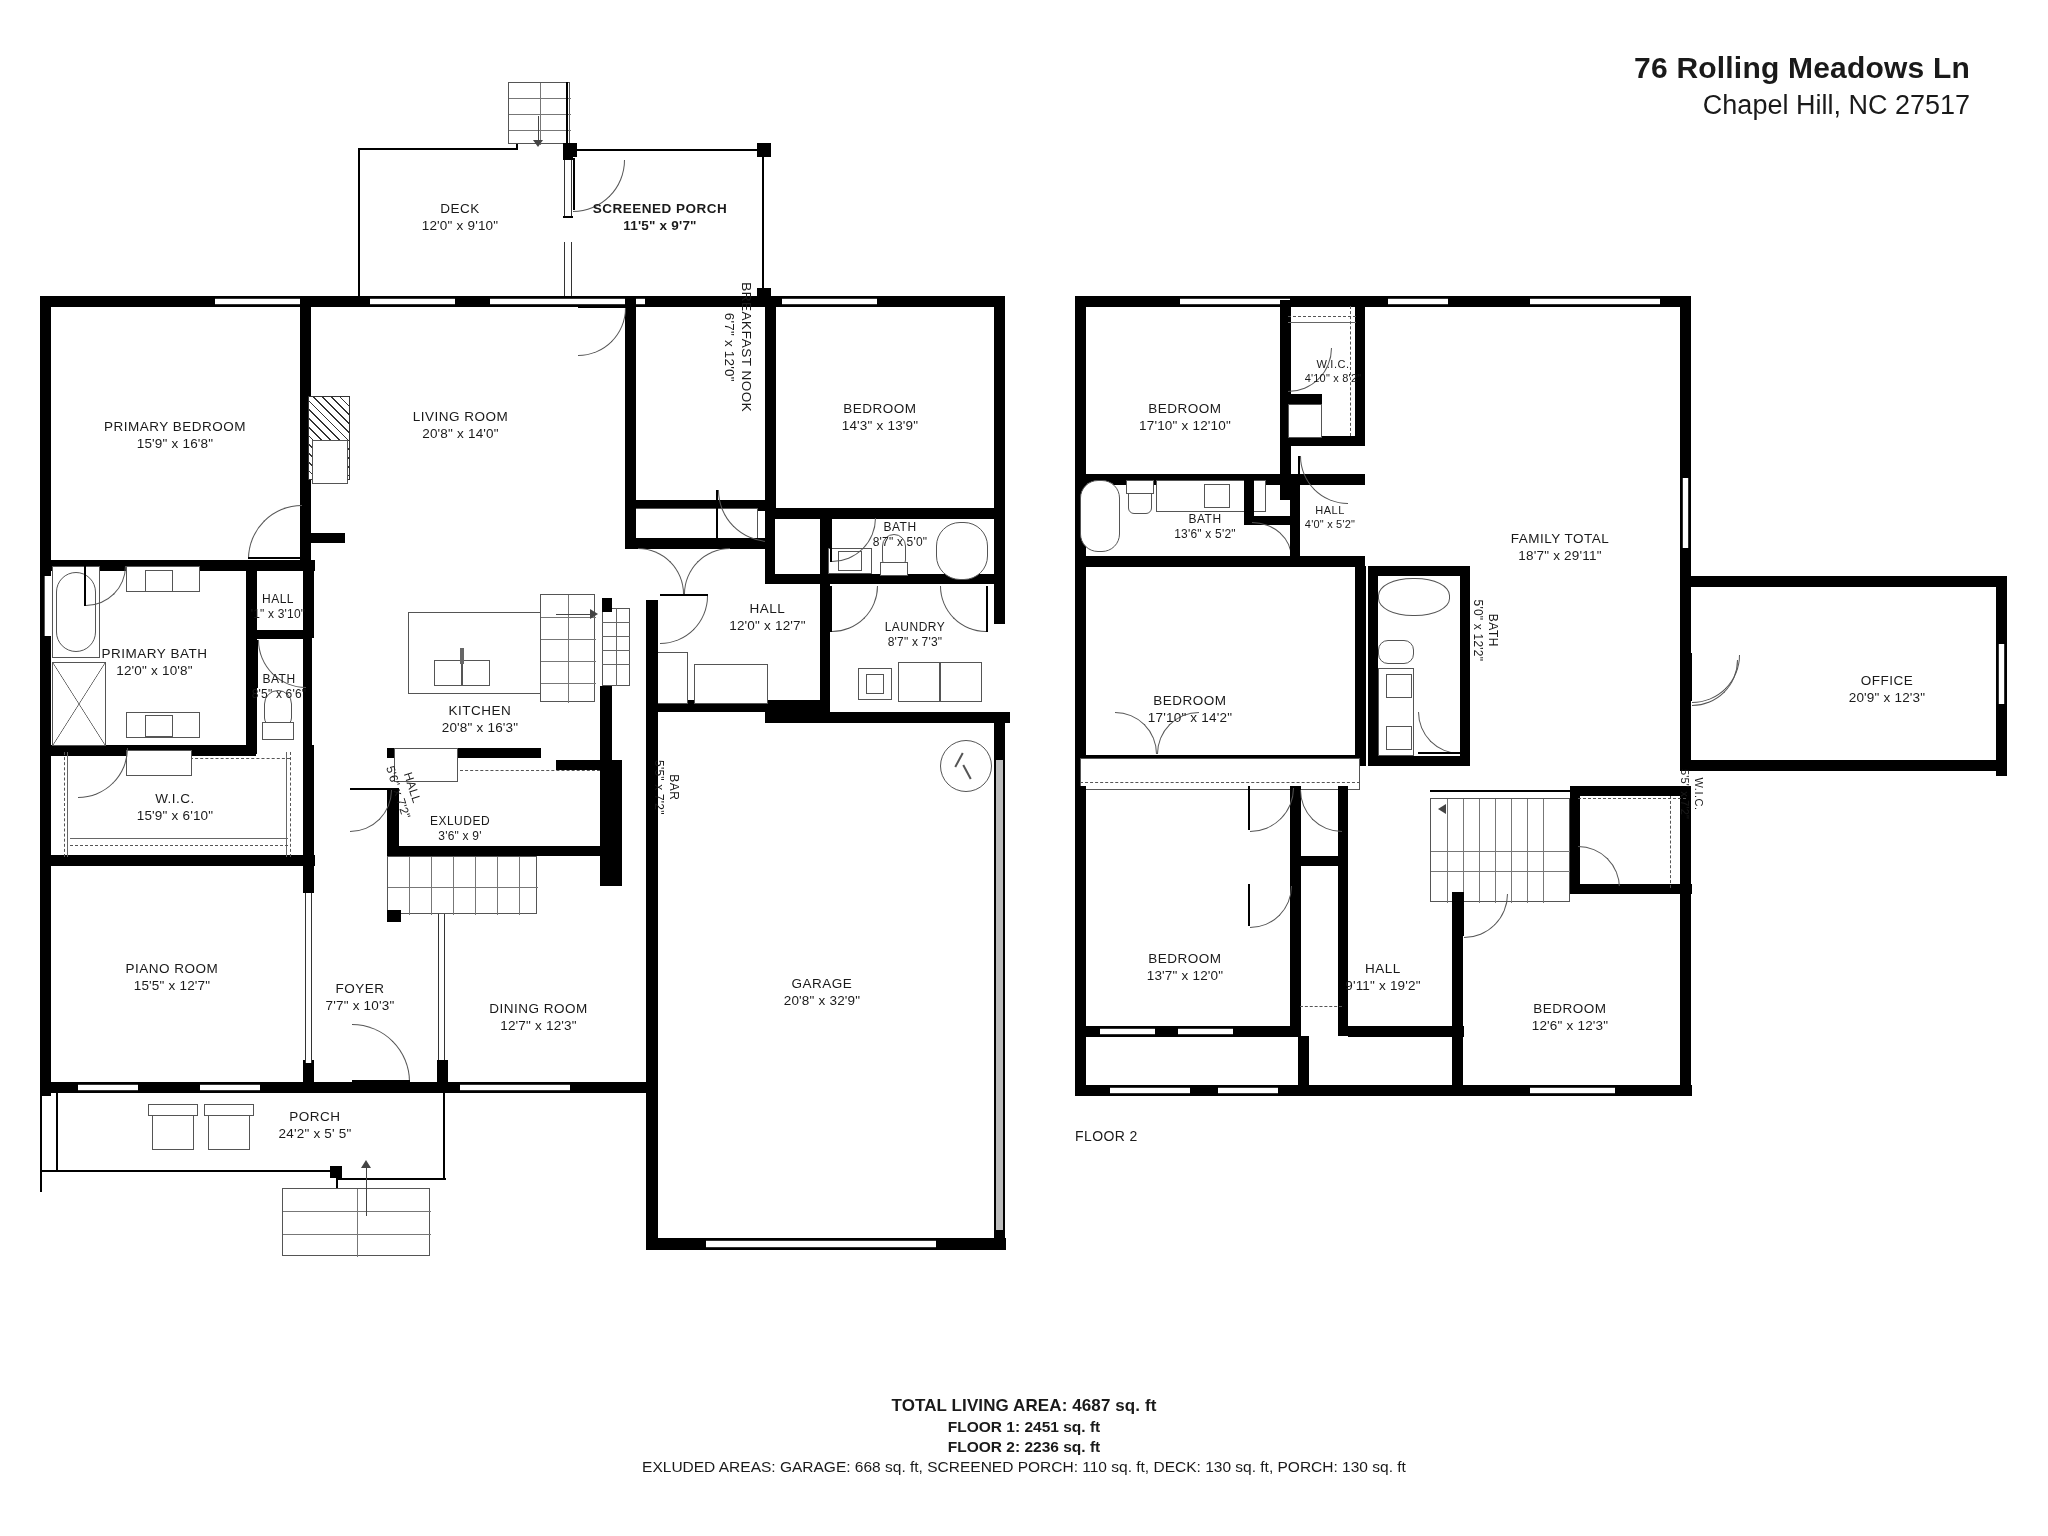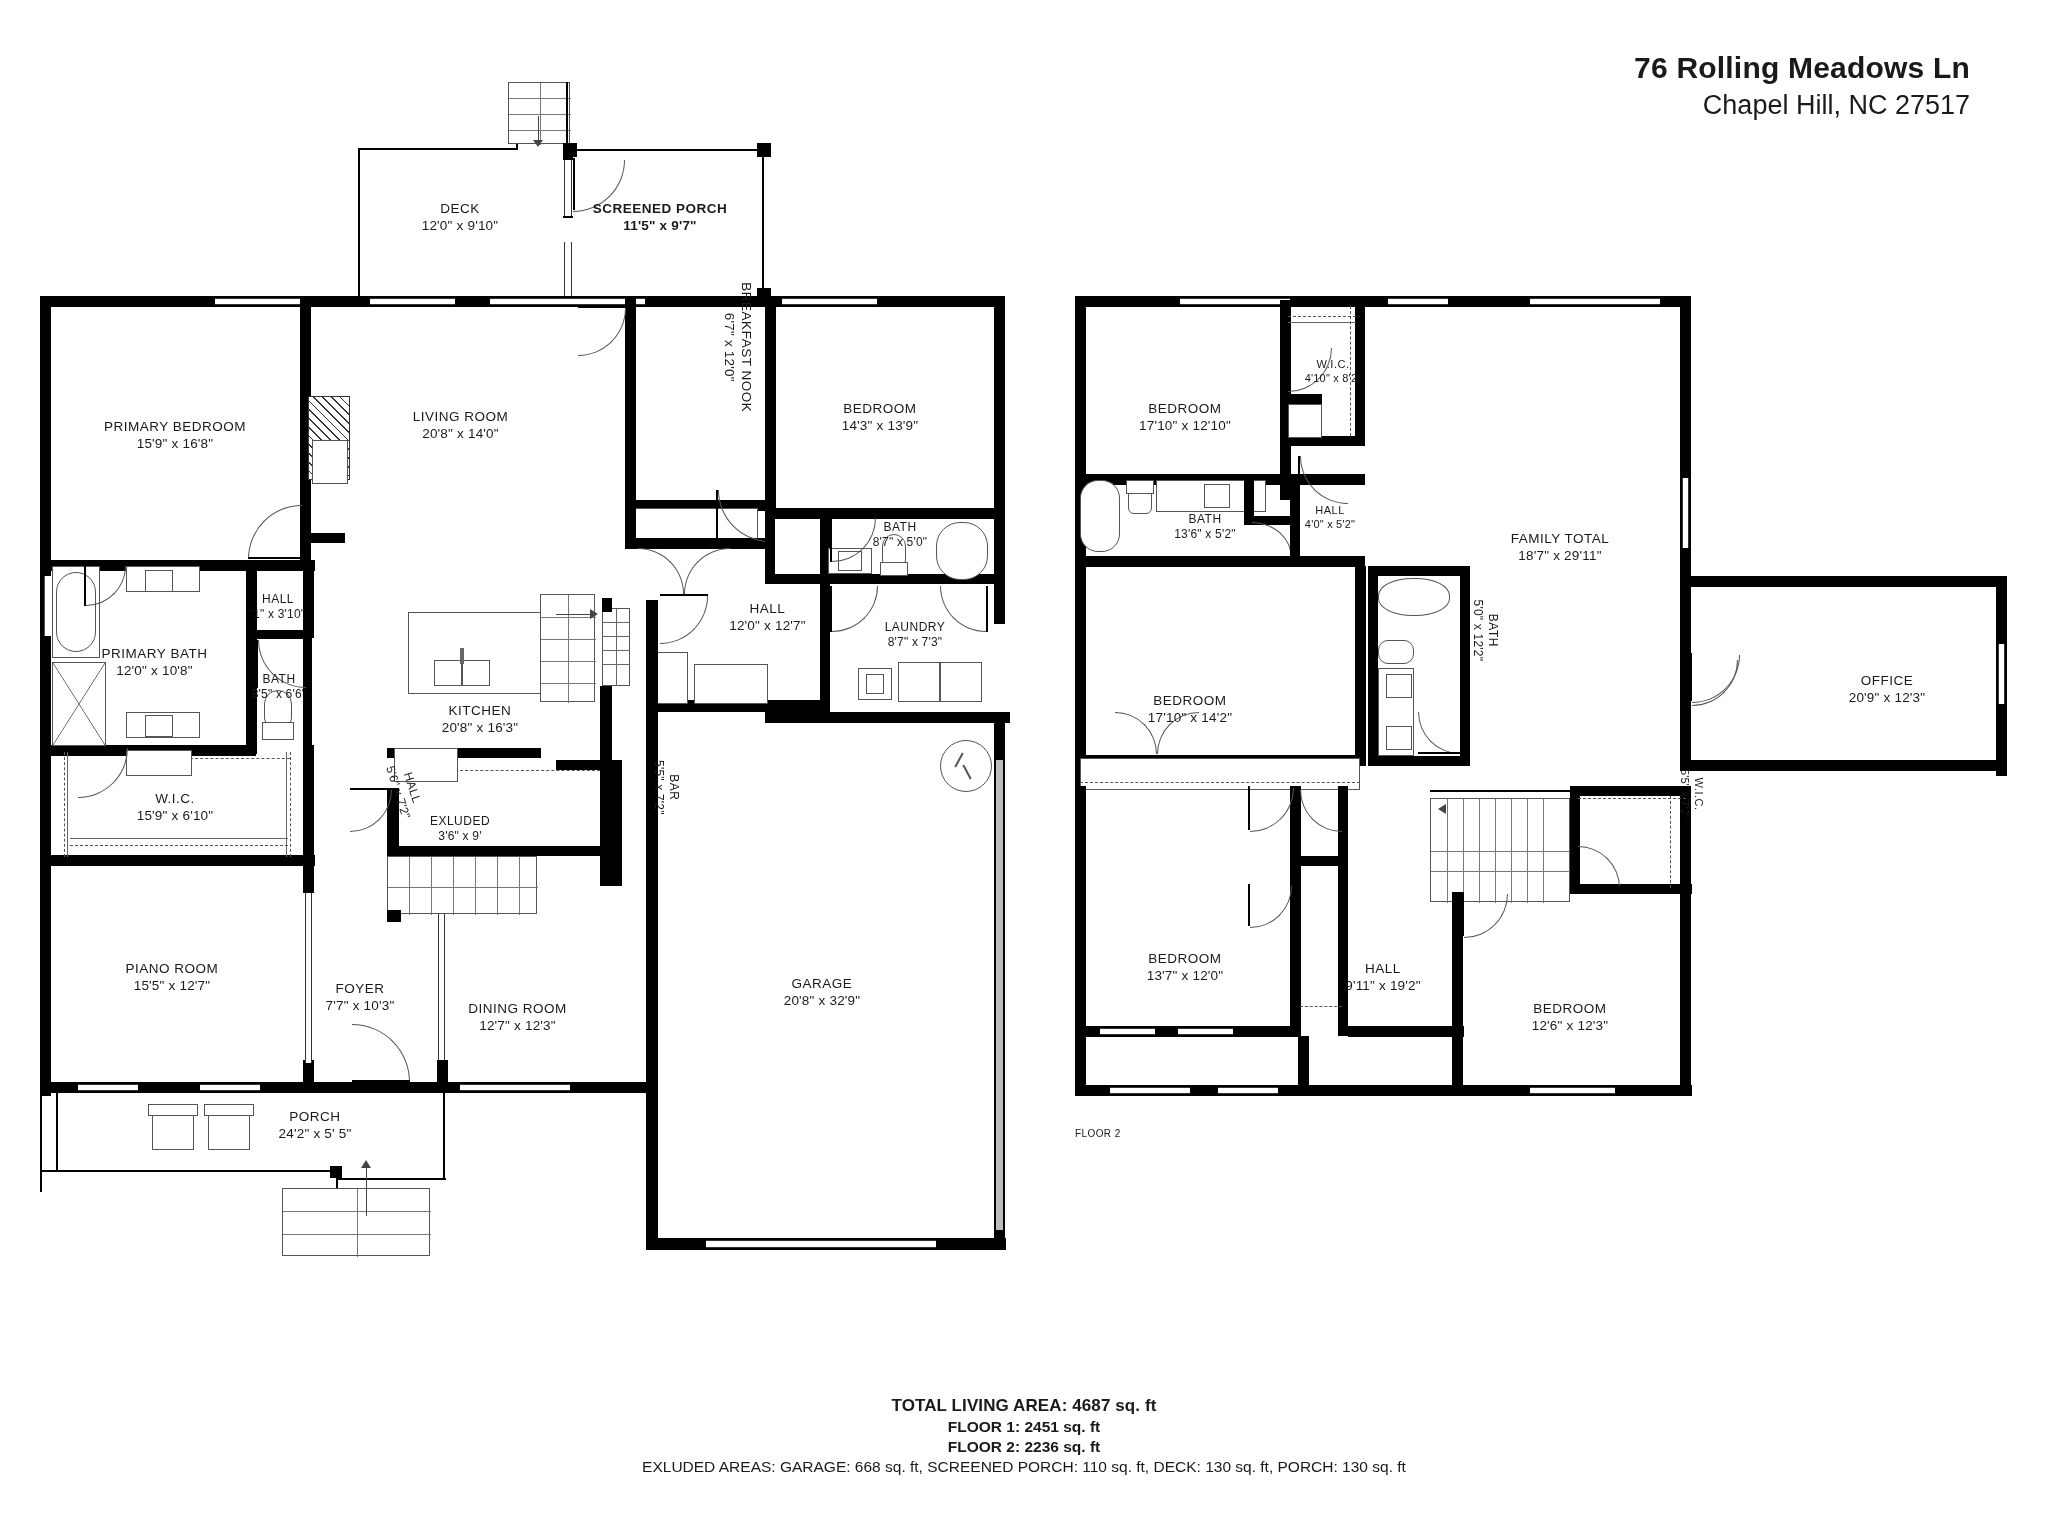--- a/index.html
+++ b/index.html
@@ -40,21 +40,21 @@
   .win{position:absolute;background:#fff;border-top:1.3px solid #333;border-bottom:1.3px solid #333;box-sizing:border-box;}
   .winv{position:absolute;background:#fff;border-left:1.3px solid #333;border-right:1.3px solid #333;box-sizing:border-box;}
 
   
   .lbl{position:absolute;text-align:center;line-height:1.28;white-space:nowrap;}
   .lbl .n{font-size:13.5px;letter-spacing:.5px;}
   .lbl .d{font-size:13.5px;letter-spacing:.2px;}
   .lbl.sm .n,.lbl.sm .d{font-size:12px;}
   .lbl.xs .n,.lbl.xs .d{font-size:11px;}
   .vlbl{position:absolute;transform-origin:center center;}
-  .floortag{position:absolute;font-size:10px;letter-spacing:.4px;}
+  .floortag{position:absolute;font-size:14px;letter-spacing:.4px;}
 
   
   .stairs{position:absolute;border:1.3px solid #555;background:#fff;box-sizing:border-box;}
   .tread{position:absolute;background:#777;}
   .treadv{position:absolute;background:#777;}
   .arrow{position:absolute;background:#444;}
 
   
   .hatch{position:absolute;border:1.3px solid #333;box-sizing:border-box;
     background:repeating-linear-gradient(45deg,#fff 0 5px,#333 5px 6.2px);}
@@ -395,21 +395,21 @@
       </div>
     </div>
     <div class="lbl" style="left:92px;top:960px;width:160px;">
       <div class="n">PIANO ROOM</div>
       <div class="d">15'5" x 12'7"</div>
     </div>
     <div class="lbl" style="left:300px;top:980px;width:120px;">
       <div class="n">FOYER</div>
       <div class="d">7'7" x 10'3"</div>
     </div>
-    <div class="lbl" style="left:440px;top:1000px;width:155px;">
+    <div class="lbl" style="left:440px;top:1000px;width:155px;padding-left:21px;">
       <div class="n">DINING ROOM</div>
       <div class="d">12'7" x 12'3"</div>
     </div>
     <div class="lbl" style="left:742px;top:975px;width:160px;">
       <div class="n">GARAGE</div>
       <div class="d">20'8" x 32'9"</div>
     </div>
     <div class="lbl" style="left:245px;top:1108px;width:140px;">
       <div class="n">PORCH</div>
       <div class="d">24'2" x 5' 5"</div>

